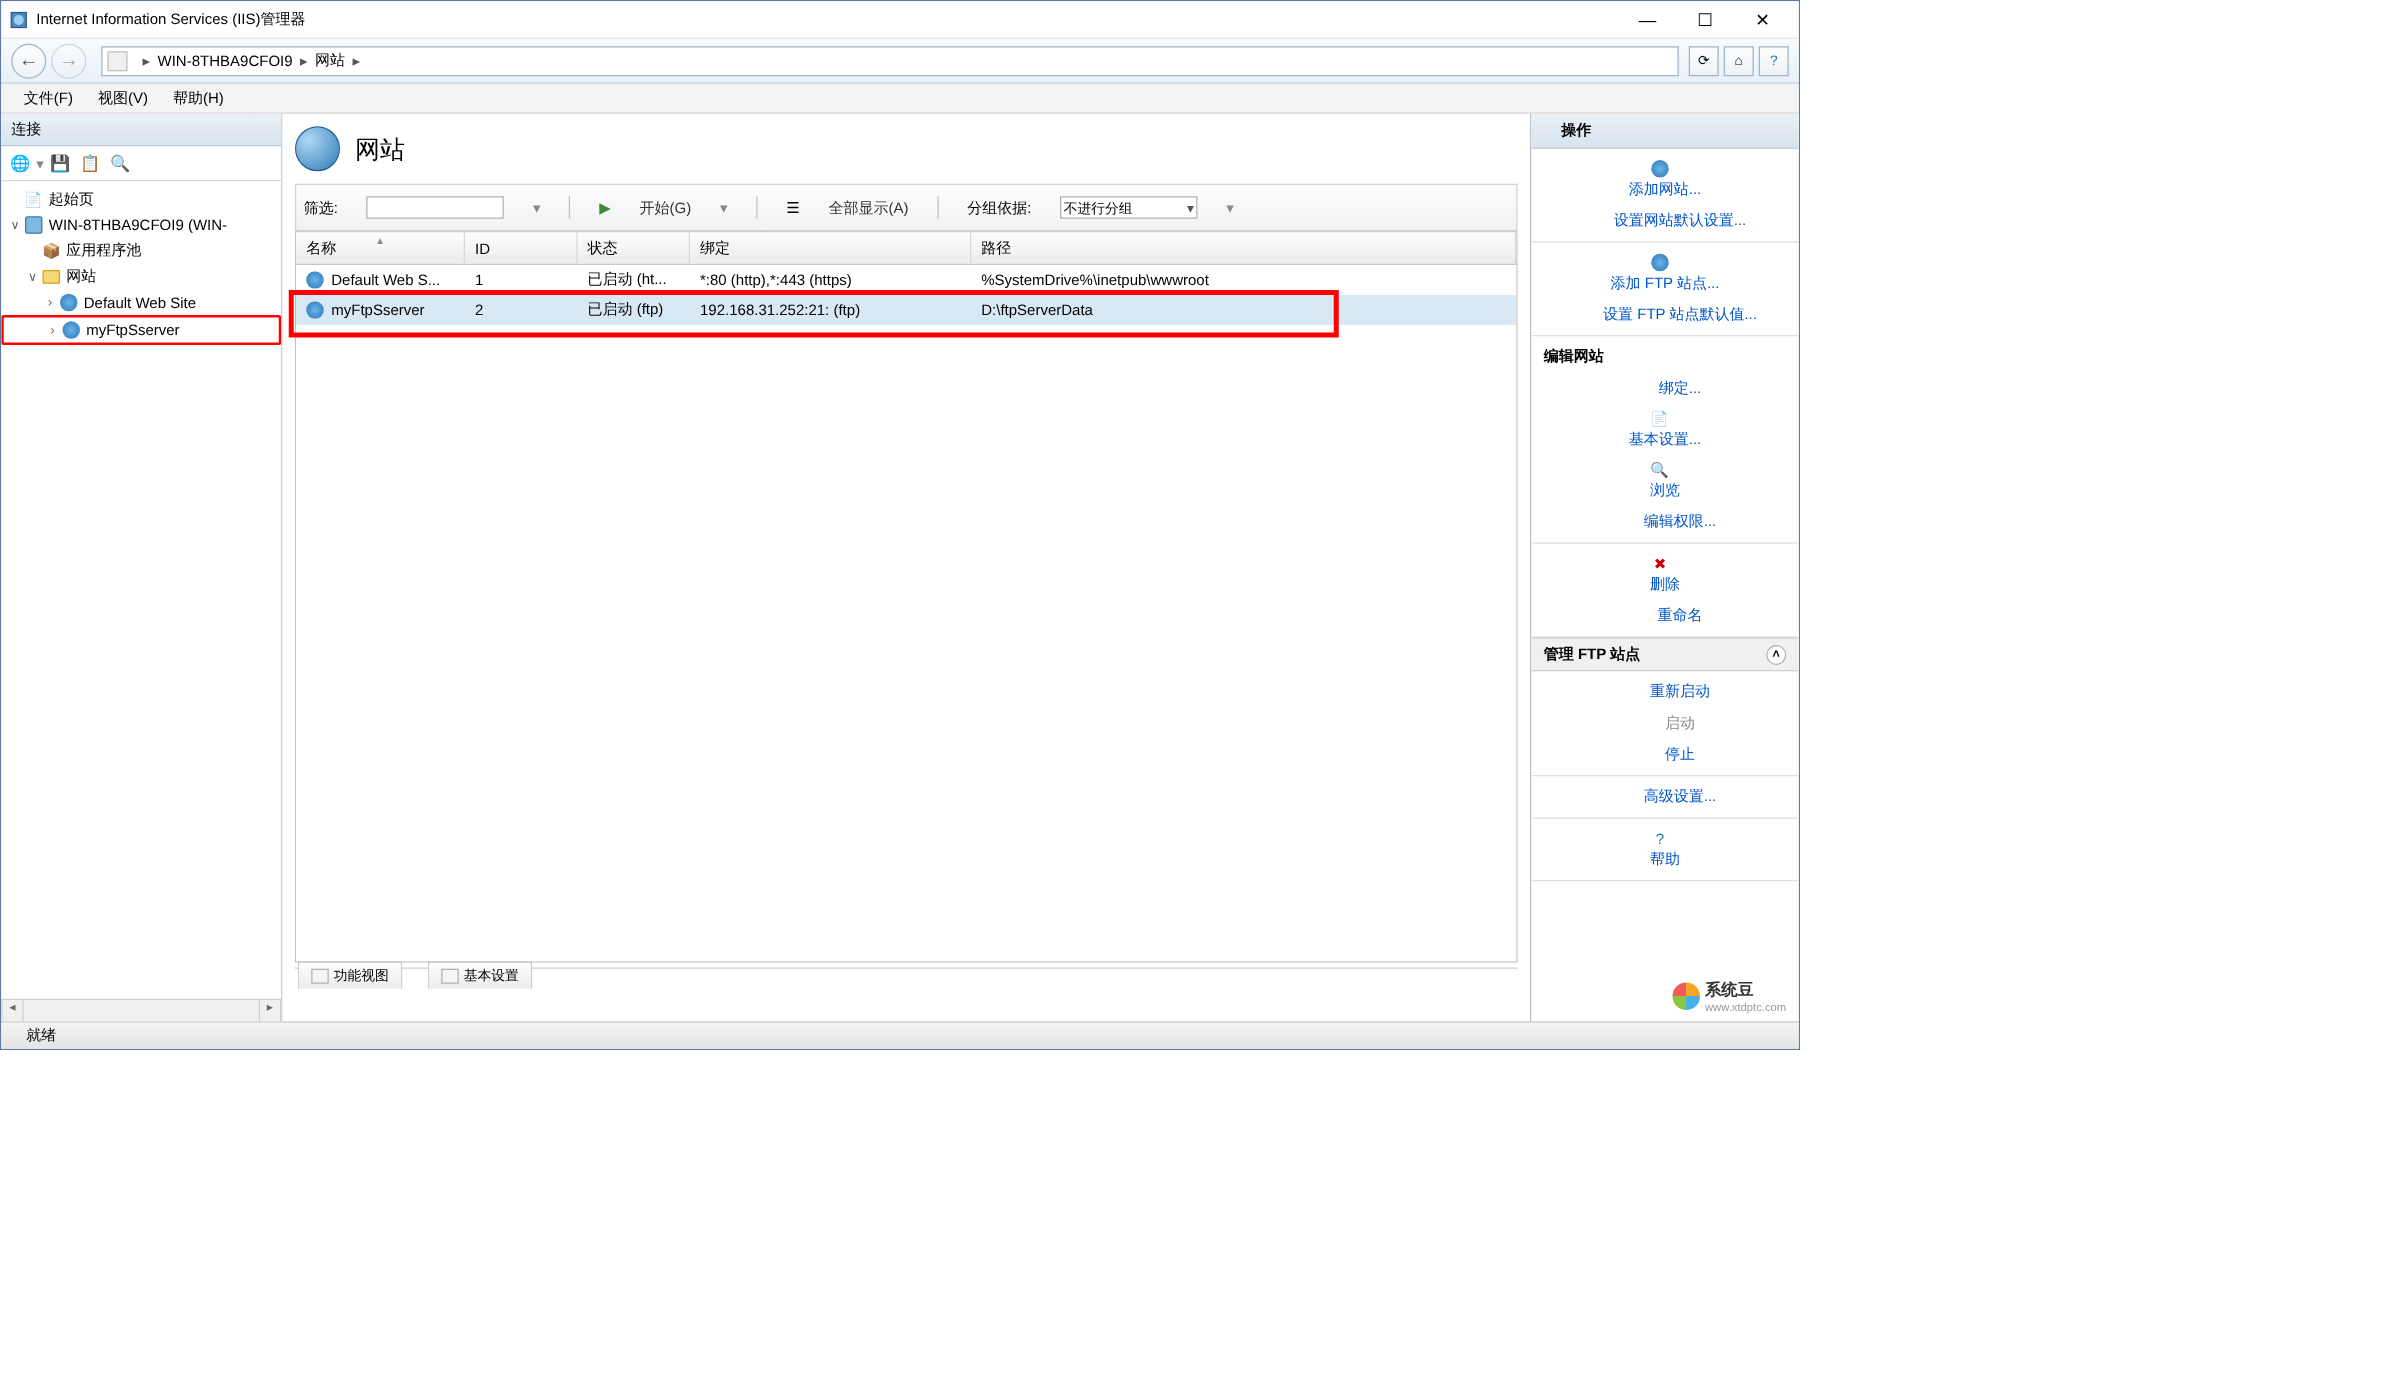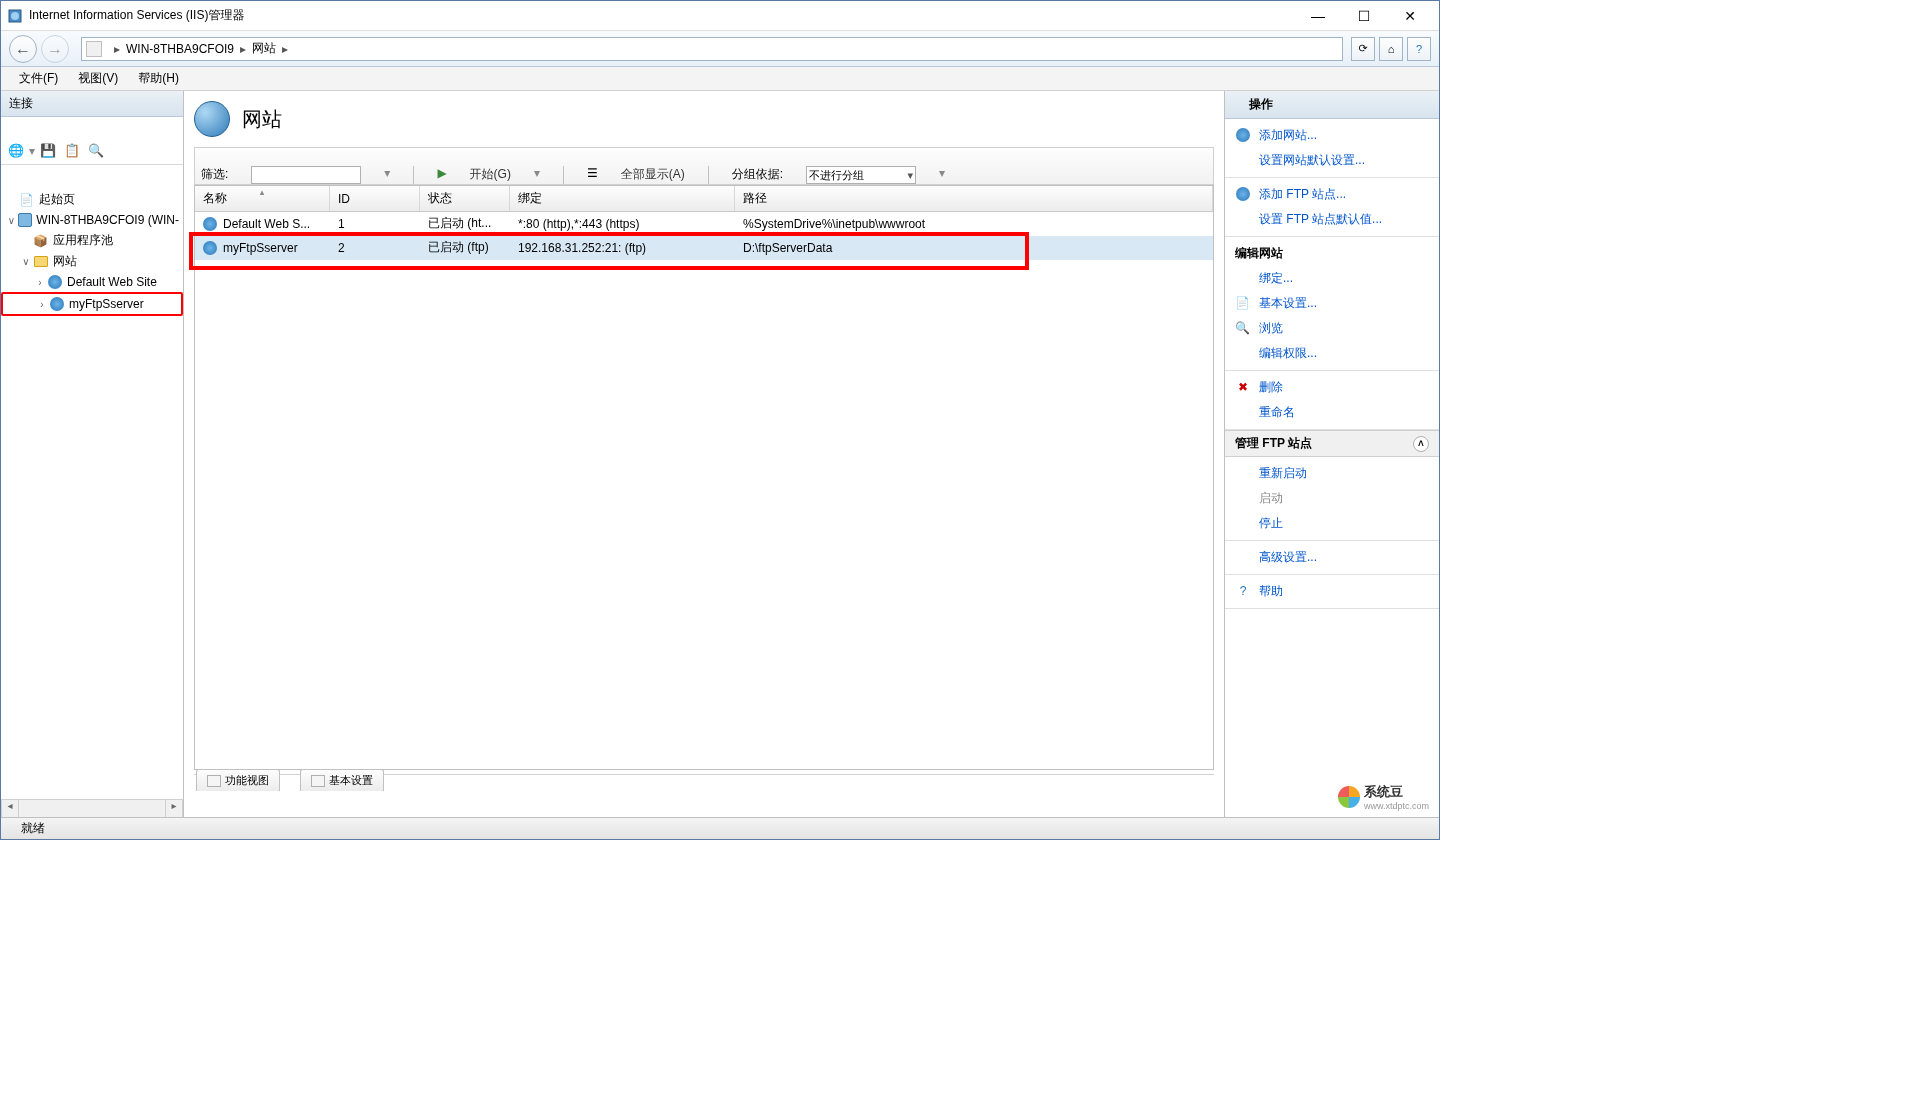--- a/index.html
+++ b/index.html
@@ -16,21 +16,21 @@
 .breadcrumb { flex: 1; height: 24px; background: #fff; border: 1px solid #a0b4c8; margin: 0 8px; display: flex; align-items: center; padding: 0 4px; }
 .bc-icon { width: 16px; height: 16px; border: 1px solid #c0c0c0; margin-right: 6px; background: #f0f0f0; }
 .bc-sep { margin: 0 6px; color: #555; }
 .nav-tools { display: flex; gap: 4px; }
 .nav-tool { width: 24px; height: 24px; border: 1px solid #a0b4c8; background: linear-gradient(#fdfdfd,#eef3f8); display: flex; align-items: center; justify-content: center; cursor: pointer; font-size: 11px; }
 
 .menubar { height: 24px; background: #f4f4f4; border-bottom: 1px solid #d0d0d0; display: flex; align-items: center; padding: 0 8px; }
 .menu-item { padding: 3px 10px; cursor: pointer; }
 
 .body-area { display: flex; height: calc(100% - 30px - 36px - 24px - 22px); }
-.sidebar { width: 183px; border-right: 1px solid #c0c0c0; display: flex; flex-direction: column; background: #fff; gap: 20px; }
+.sidebar { width: 225px; border-right: 1px solid #c0c0c0; display: flex; flex-direction: column; background: #fff; }
 .sidebar-header { background: linear-gradient(#eaf0f6,#d8e4ee); border-bottom: 1px solid #b8c8d8; padding: 4px 8px; font-size: 12px; }
 .sidebar-toolbar { height: 28px; border-bottom: 1px solid #d8d8d8; display: flex; align-items: center; padding: 0 4px; gap: 2px; }
 .tb-btn { width: 22px; height: 22px; display: flex; align-items: center; justify-content: center; cursor: pointer; border-radius: 2px; font-size: 13px; }
 .tree { flex: 1; overflow: auto; padding: 4px 0; }
 .tree-node { display: flex; align-items: center; padding: 2px 4px; cursor: pointer; white-space: nowrap; }
 .tree-expander { width: 14px; text-align: center; color: #666; font-size: 10px; }
 .tree-indent { display: inline-block; }
 .tree-icon { width: 16px; height: 16px; margin-right: 4px; display: inline-flex; align-items: center; justify-content: center; font-size: 12px; }
 .tree-node.highlighted { border: 2px solid #f00; border-radius: 2px; }
 .folder-icon { background:#f7d774; border:1px solid #d4a318; width:14px; height:11px; border-radius:1px; }
@@ -38,21 +38,21 @@
 .globe-icon { background: radial-gradient(circle,#6db4e8,#2876b8); width:14px; height:14px; border-radius:50%; }
 .sidebar-scroll { height: 18px; border-top: 1px solid #d0d0d0; background: #f0f0f0; display: flex; }
 .sidebar-scroll .sb-btn { width: 18px; border-left: 1px solid #d0d0d0; border-right: 1px solid #d0d0d0; text-align: center; font-size: 10px; color: #666; cursor: pointer; }
 .sidebar-scroll .sb-track { flex: 1; }
 
 .main { flex: 1; display: flex; flex-direction: column; background: #fff; padding: 10px; }
 .main-header { display: flex; align-items: center; margin-bottom: 10px; }
 .main-header-icon { width: 36px; height: 36px; margin-right: 12px; position: relative; }
 .main-header-icon .globe-big { width:36px; height:36px; border-radius:50%; background: radial-gradient(circle at 30% 30%,#aed9f5,#2f7ab7); border:1px solid #236095; }
 .main-title { font-size: 20px; }
-.filter-bar { height: 26px; border: 1px solid #d0d0d0; background: linear-gradient(#fdfdfd,#f2f2f2); display: flex; padding: 18px 6px; gap: 23px; font-size: 12px; }
+.filter-bar { height: 26px; border: 1px solid #d0d0d0; background: linear-gradient(#fdfdfd,#f2f2f2); display: flex; align-items: center; padding: 18px 6px; gap: 23px; font-size: 12px; }
 .filter-input { width: 110px; height: 18px; border: 1px solid #b0b0b0; background: #fff; }
 .filter-sep { width: 1px; height: 18px; background: #c0c0c0; }
 .filter-link { color: #333; cursor: pointer; }
 .filter-select { width: 110px; height: 18px; border: 1px solid #b0b0b0; background: #fff; padding: 0 2px; display: flex; align-items: center; justify-content: space-between; font-size: 11px; }
 
 .grid-wrapper { position: relative; flex: 1; }
 .grid { border: 1px solid #c0c0c0; height: 100%; display: flex; flex-direction: column; }
 .grid-header { display: flex; background: linear-gradient(#fdfdfd,#ececec); border-bottom: 1px solid #c8c8c8; height: 26px; }
 .grid-col { border-right: 1px solid #d8d8d8; padding: 4px 8px; display: flex; align-items: center; position: relative; }
 .col-name { width: 135px; }
@@ -68,21 +68,21 @@
 .cell-icon { width: 14px; height: 14px; border-radius: 50%; background: radial-gradient(circle,#6db4e8,#2876b8); margin-right: 6px; flex-shrink: 0; }
 .red-box { position: absolute; border: 4px solid #f00; pointer-events: none; }
 
 .view-tabs { height: 24px; display: flex; align-items: end; padding: 16px 2px; gap: 20px; border-top: 1px solid #d0d0d0; margin-top: 4px; }
 .view-tab { border: 1px solid #c0c0c0; border-bottom: none; padding: 3px 10px; background: linear-gradient(#fdfdfd,#ececec); font-size: 11px; display: flex; align-items: center; gap: 4px; cursor: pointer; border-radius: 3px 3px 0 0; }
 .view-tab .ico { width: 14px; height: 12px; background: #f5f5f5; border: 1px solid #b0b0b0; }
 
 .actions { width: 215px; border-left: 1px solid #c0c0c0; background: #fff; overflow: auto; }
 .actions-header { background: linear-gradient(#eaf0f6,#d8e4ee); border-bottom: 1px solid #b8c8d8; padding: 5px 24px; font-weight: bold; }
 .action-group { border-bottom: 1px solid #e0e0e0; padding: 4px 0; }
-.action-item { display: flex; align-items: flex-start; padding: 4px 10px; cursor: pointer; }
+.action-item { display: flex; align-items: center; padding: 4px 10px; cursor: pointer; flex-direction: column; }
 .action-icon { width: 16px; height: 16px; margin-right: 8px; display: flex; align-items: center; justify-content: center; font-size: 12px; }
 .action-link { color: #0055cc; }
 .action-plain { color: #000; padding-left: 34px; }
 .action-subheader { font-weight: bold; padding: 4px 10px; }
 .action-subheader.collapse { display: flex; justify-content: space-between; align-items: center; background: #f0f0f0; border-top: 1px solid #d0d0d0; border-bottom: 1px solid #d0d0d0; }
 .collapse-btn { width: 16px; height: 16px; border: 1px solid #b0b0b0; border-radius: 50%; text-align: center; font-size: 10px; line-height: 14px; background: #fff; cursor: pointer; }
 
 .statusbar { height: 22px; background: linear-gradient(#f4f4f4,#e4e4e4); border-top: 1px solid #c0c0c0; display: flex; align-items: center; padding: 0 20px; font-size: 12px; }
 
 .watermark { position: absolute; right: 10px; bottom: 28px; display: flex; align-items: center; gap: 4px; font-size: 11px; color: #555; }

